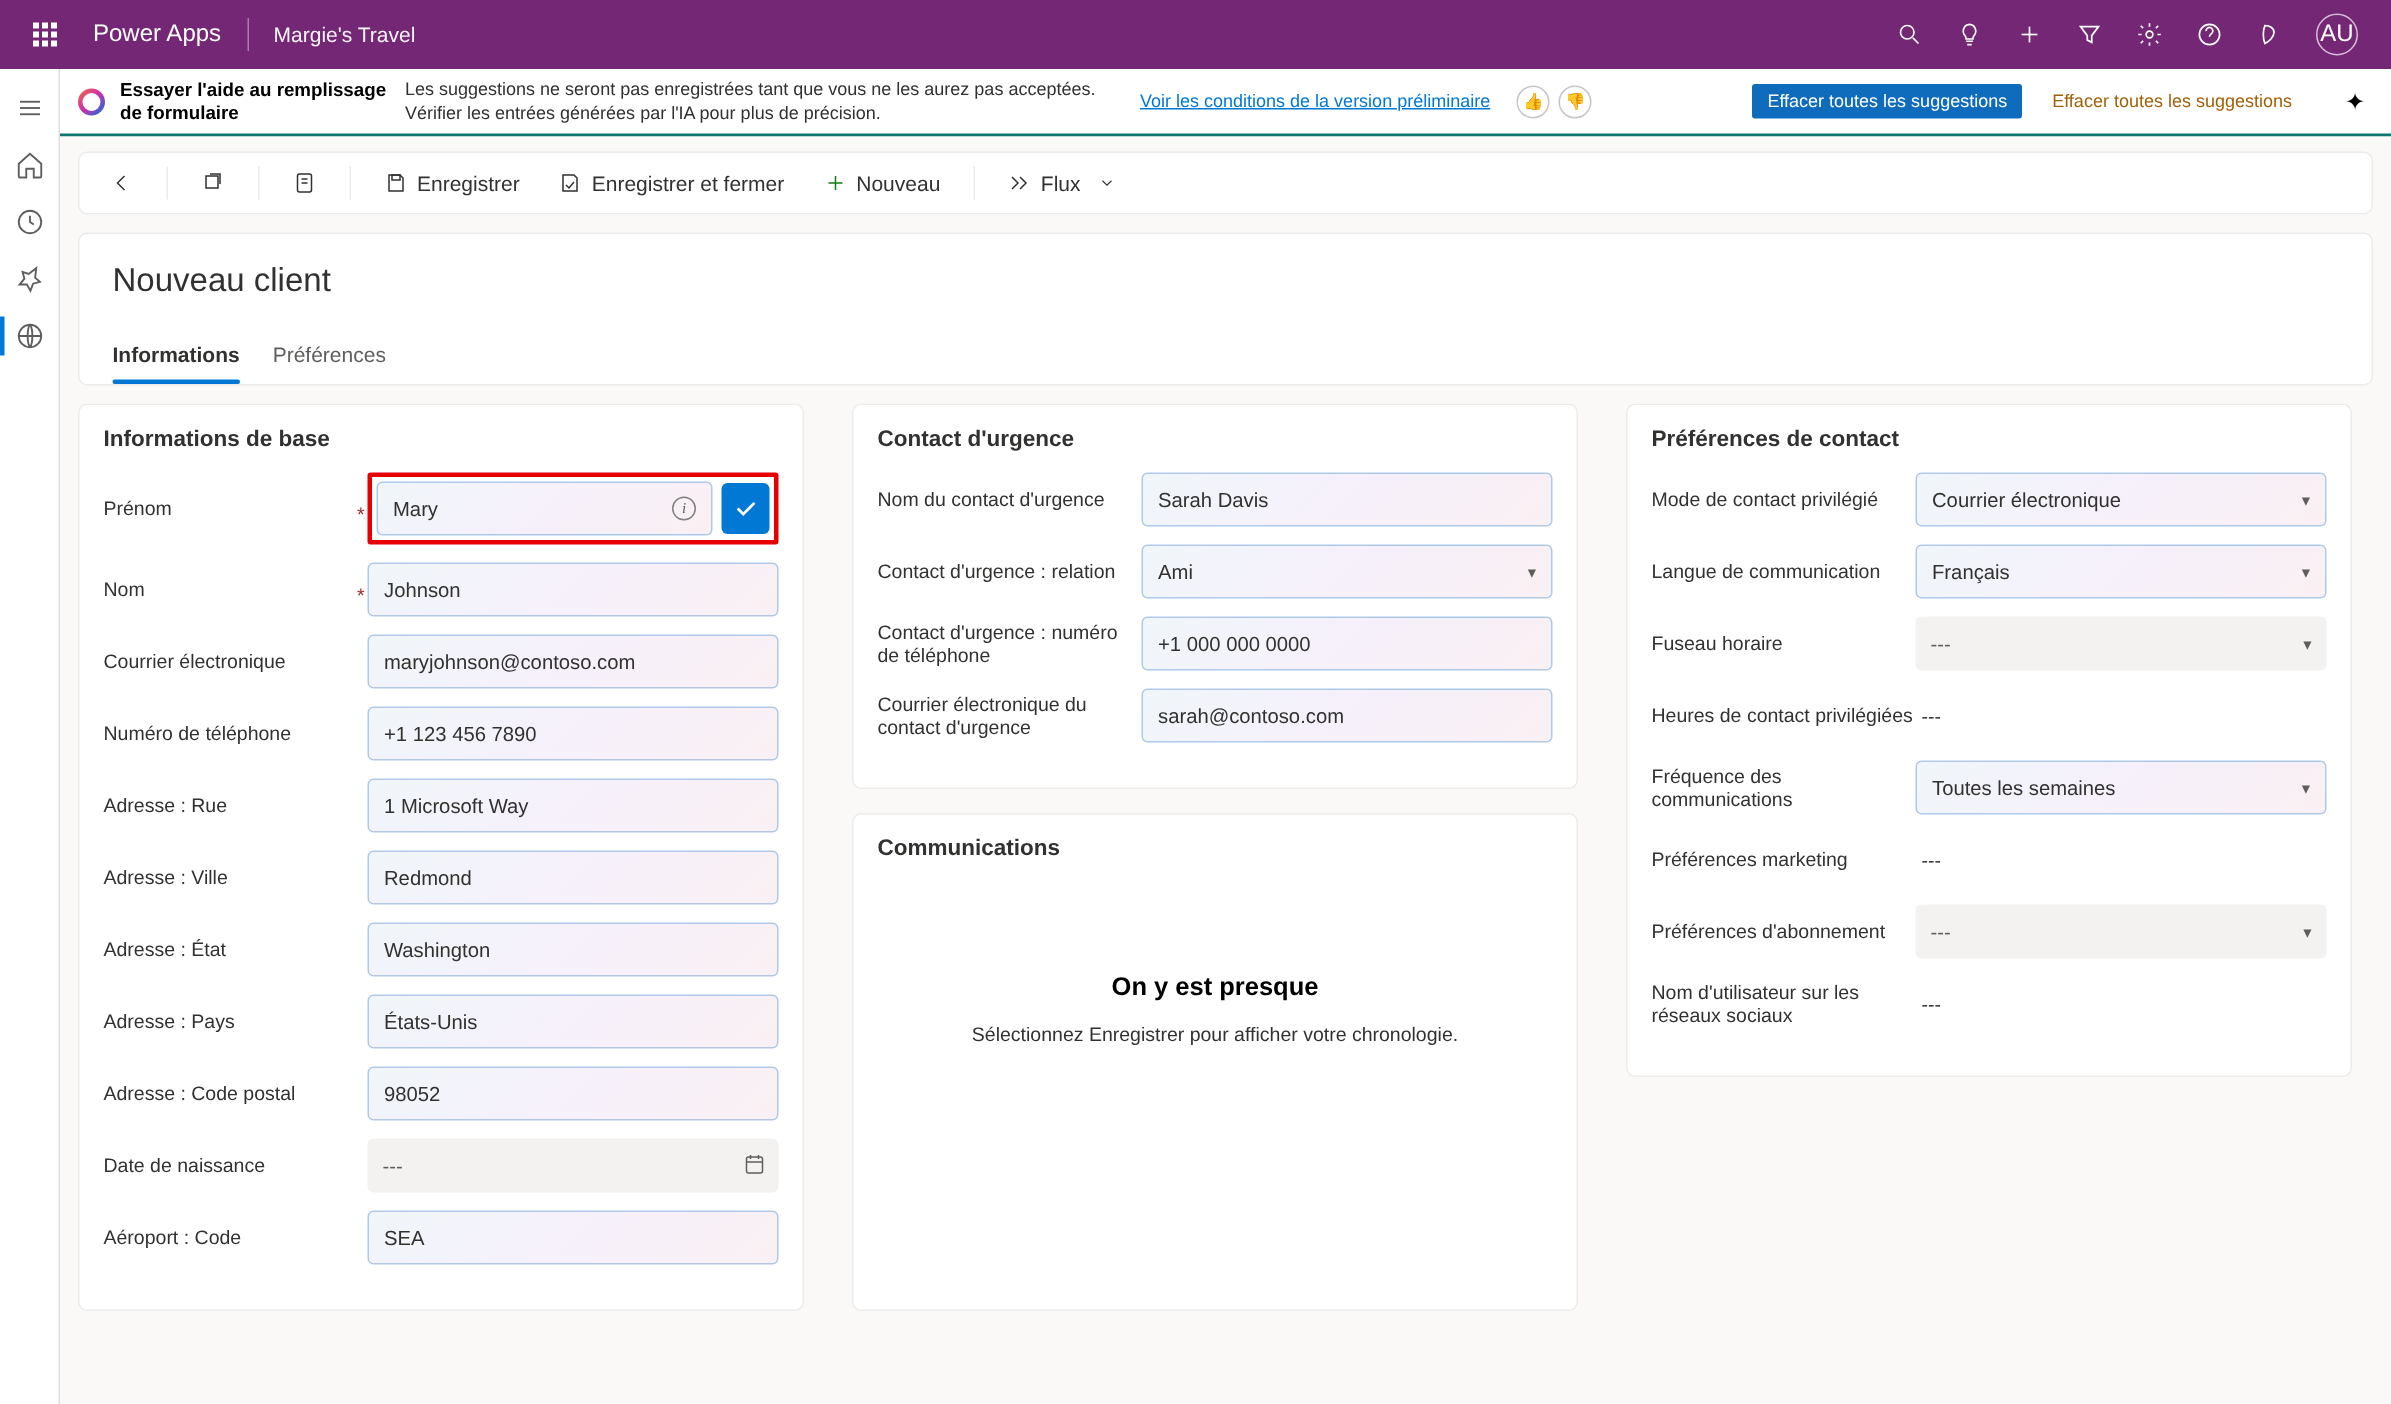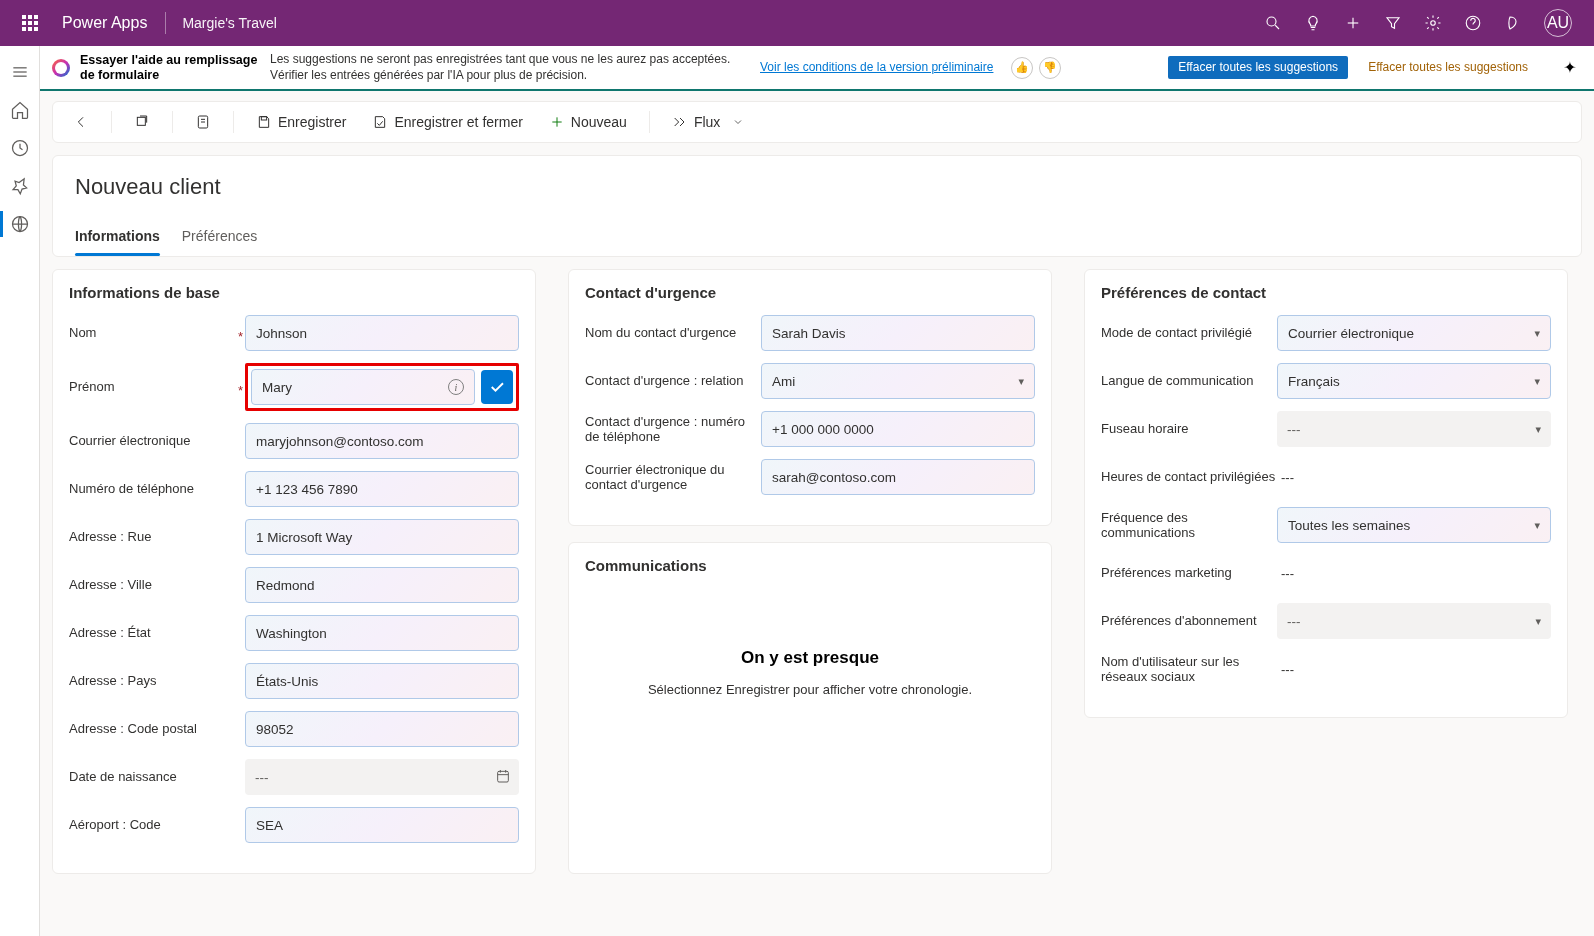--- a/index.html
+++ b/index.html
@@ -259,39 +259,39 @@
         </div>
       </div>
 
       <div class="cols">
 
         <div class="col">
           <div class="card">
             <div class="card-title">Informations de base</div>
 
             <div class="field-row">
-              <div class="field-label req">Nom</div>
-              <div class="field-input suggest">
-                  <span>Johnson</span>
-                </div>
-            </div>
-
-            <div class="field-row">
               <div class="field-label req">Prénom</div>
               <div class="highlight-wrap" style="flex:1">
                 <div class="field-input suggest">
                   <span>Mary</span>
                   <span class="info-icn">i</span>
                 </div>
                 <div class="accept-btn">
                     <svg viewBox="0 0 24 24" style="width:18px;stroke-width:2.5">
                       <path d="M5 12l5 5L20 7"></path>
                     </svg>
                   </div>
               </div>
+            </div>
+
+            <div class="field-row">
+              <div class="field-label req">Nom</div>
+              <div class="field-input suggest">
+                  <span>Johnson</span>
+                </div>
             </div>
             <div class="field-row">
               <div class="field-label">Courrier électronique</div>
               <div class="field-input suggest">
                   <span>maryjohnson@contoso.com</span>
                 </div>
             </div>
             <div class="field-row">
               <div class="field-label">Numéro de téléphone</div>
               <div class="field-input suggest">

